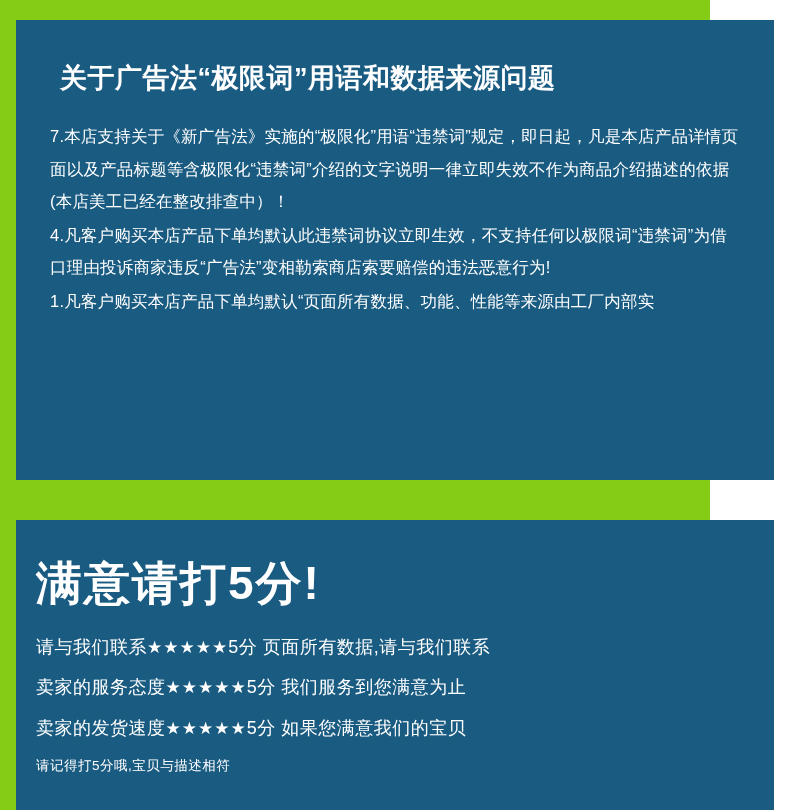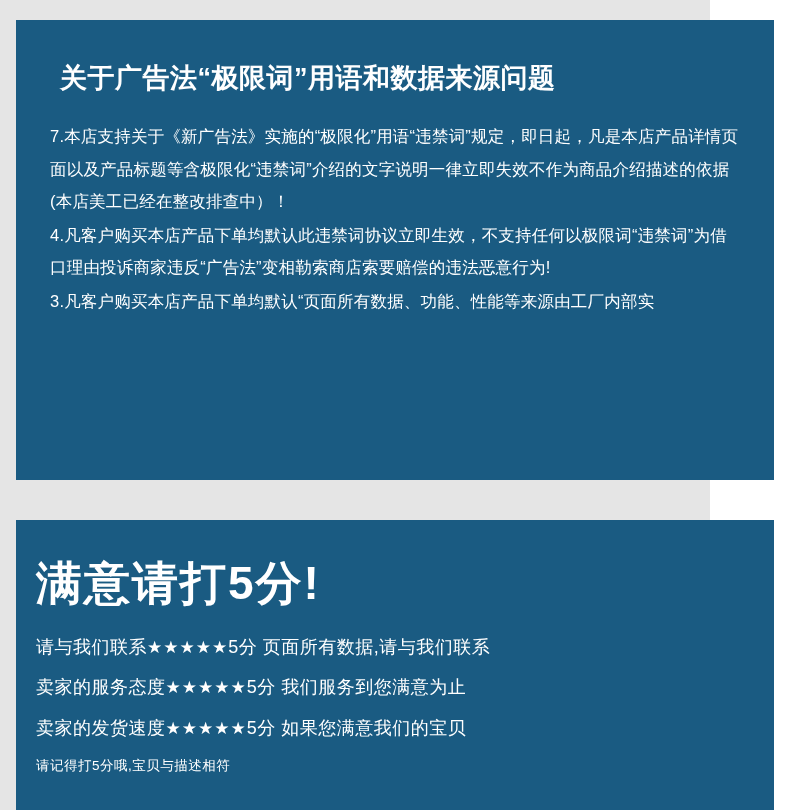--- a/index.html
+++ b/index.html
@@ -10,21 +10,21 @@
   body {
     width: 790px;
     height: 810px;
     font-family: "Liberation Sans", "DejaVu Sans", sans-serif;
     overflow: hidden;
   }
   .page {
     width: 710px;
     height: 810px;
     position: relative;
-    background: #e5e5e5;
+    background: #84cc16;
     box-sizing: border-box;
   }
   .panel {
     background: #1a5b82;
     color: #ffffff;
     box-sizing: border-box;
   }
   
   .panel-notice {
     position: absolute;
@@ -87,21 +87,21 @@
 </style>
 </head>
 <body>
 
 <div class="page">
 
   <section class="panel panel-notice">
     <h1 class="notice-title">关于广告法“极限词”用语和数据来源问题</h1>
     <p class="notice-line notice-para">7.本店支持关于《新广告法》实施的“极限化”用语“违禁词”规定，即日起，凡是本店产品详情页面以及产品标题等含极限化“违禁词”介绍的文字说明一律立即失效不作为商品介绍描述的依据(本店美工已经在整改排查中）！</p>
     <p class="notice-line notice-para">4.凡客户购买本店产品下单均默认此违禁词协议立即生效，不支持任何以极限词“违禁词”为借口理由投诉商家违反“广告法”变相勒索商店索要赔偿的违法恶意行为!</p>
-    <p class="notice-line notice-para">3.凡客户购买本店产品下单均默认“页面所有数据、功能、性能等来源由工厂内部实</p>
+    <p class="notice-line notice-para">1.凡客户购买本店产品下单均默认“页面所有数据、功能、性能等来源由工厂内部实</p>
   </section>
 
   <section class="panel panel-rating">
     <h2 class="rating-title">满意请打5分!</h2>
 
     <p class="rating-row">
       <span>请与我们联系</span><span class="stars">★★★★★</span><span>5分</span>
       <span>页面所有数据,请与我们联系</span>
     </p>
 

